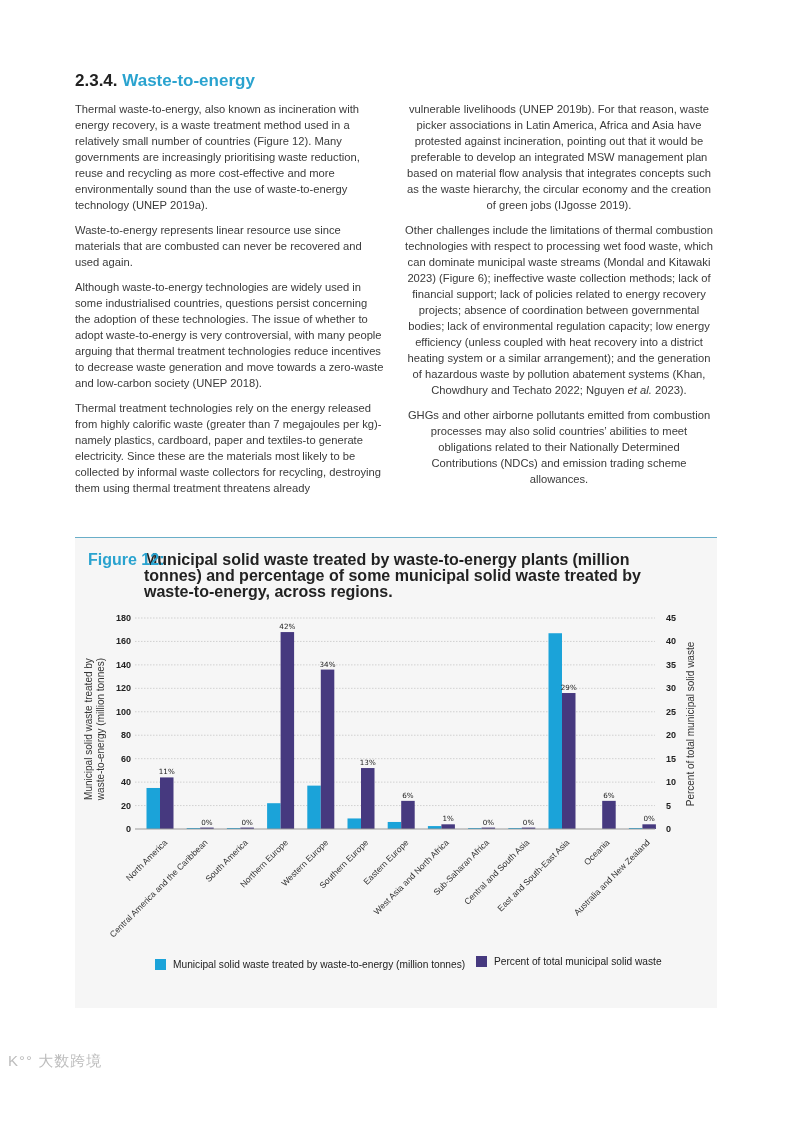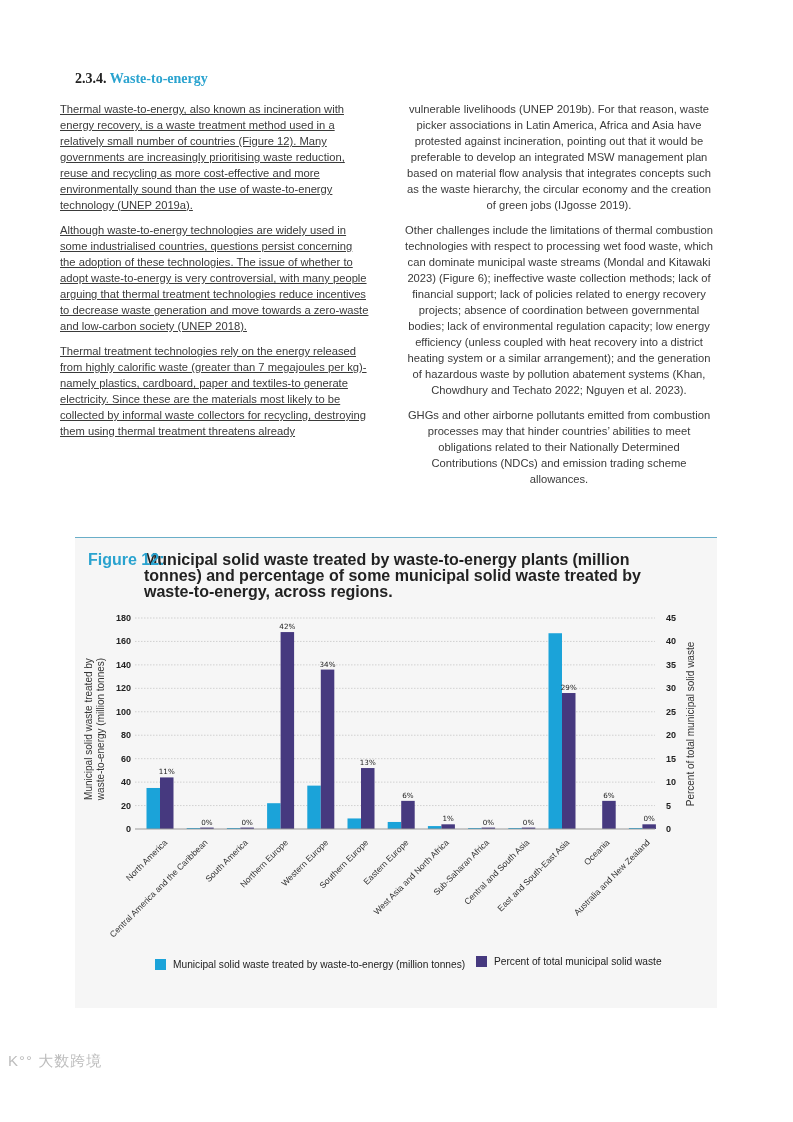--- a/index.html
+++ b/index.html
@@ -3,28 +3,28 @@
 <meta charset="utf-8">
 <style>
   html, body { margin: 0; padding: 0; }
   body {
     width: 793px; height: 1122px; position: relative; overflow: hidden;
     background: #ffffff; color: #333333;
     font-family: "Liberation Sans", "DejaVu Sans", sans-serif;
   }
   .heading {
     position: absolute; left: 75px; top: 71px;
-    font-size: 14px; font-weight: bold; color: #222; font-family: Liberation Serif, serif;
+    font-size: 17px; font-weight: bold; color: #222;
   }
   .heading .accent { color: #2aa3cf; }
   .col { position: absolute; top: 101px; width: 310px; font-size: 11.2px; line-height: 16px; color: #3a3a3a; }
-  .col.left { left: 60px; text-decoration: underline; }
+  .col.left { left: 75px; }
   .col.right { left: 404px; text-align: center; }
   .col p { margin: 0 0 9px 0; }
-  .col p .it { }
+  .col p .it { font-style: italic; }
 
   .figure-panel {
     position: absolute; left: 75px; top: 537px; width: 642px; height: 470px;
     background: #f6f6f6; border-top: 1.5px solid #6aaec8;
   }
   .fig-caption {
     position: absolute; left: 13px; top: 14px; width: 600px;
     font-size: 16px; line-height: 16px; font-weight: bold; color: #222;
   }
   .fig-caption .label { color: #2aa3cf; position: absolute; left: 0; top: 0; }
@@ -47,28 +47,29 @@
 </head>
 <body>
 
 <div class="heading">
   <span>2.3.4.</span>
   <span class="accent">Waste-to-energy</span>
 </div>
 
 <div class="col left">
   <p>Thermal waste-to-energy, also known as incineration with energy recovery, is a waste treatment method used in a relatively small number of countries (Figure 12). Many governments are increasingly prioritising waste reduction, reuse and recycling as more cost-effective and more environmentally sound than the use of waste-to-energy technology (UNEP 2019a).</p>
+  <p>Waste-to-energy represents linear resource use since materials that are combusted can never be recovered and used again.</p>
   <p>Although waste-to-energy technologies are widely used in some industrialised countries, questions persist concerning the adoption of these technologies. The issue of whether to adopt waste-to-energy is very controversial, with many people arguing that thermal treatment technologies reduce incentives to decrease waste generation and move towards a zero-waste and low-carbon society (UNEP 2018).</p>
   <p>Thermal treatment technologies rely on the energy released from highly calorific waste (greater than 7 megajoules per kg)-namely plastics, cardboard, paper and textiles-to generate electricity. Since these are the materials most likely to be collected by informal waste collectors for recycling, destroying them using thermal treatment threatens already</p>
 </div>
 
 <div class="col right">
   <p>vulnerable livelihoods (UNEP 2019b). For that reason, waste picker associations in Latin America, Africa and Asia have protested against incineration, pointing out that it would be preferable to develop an integrated MSW management plan based on material flow analysis that integrates concepts such as the waste hierarchy, the circular economy and the creation of green jobs (IJgosse 2019).</p>
   <p><span>Other challenges include the limitations of thermal combustion technologies with respect to processing wet food waste, which can dominate municipal waste streams (Mondal and Kitawaki 2023) (Figure 6); ineffective waste collection methods; lack of financial support; lack of policies related to energy recovery projects; absence of coordination between governmental bodies; lack of environmental regulation capacity; low energy efficiency (unless coupled with heat recovery into a district heating system or a similar arrangement); and the generation of hazardous waste by pollution abatement systems (Khan, Chowdhury and Techato 2022; Nguyen </span><span class="it">et al.</span><span> 2023).</span></p>
-  <p>GHGs and other airborne pollutants emitted from combustion processes may that hinder countries’ abilities to meet obligations related to their Nationally Determined Contributions (NDCs) and emission trading scheme allowances.</p>
+  <p>GHGs and other airborne pollutants emitted from combustion processes may also solid countries’ abilities to meet obligations related to their Nationally Determined Contributions (NDCs) and emission trading scheme allowances.</p>
 </div>
 
 <div class="figure-panel">
   <div class="fig-caption">
     <span class="label">Figure 12:</span>
     <span class="text">Municipal solid waste treated by waste-to-energy plants (million tonnes) and percentage of some municipal solid waste treated by waste-to-energy, across regions.</span>
   </div>
 
   <svg class="chart" id="chart" width="642" height="470" xmlns="http://www.w3.org/2000/svg">
     <g id="grid">

